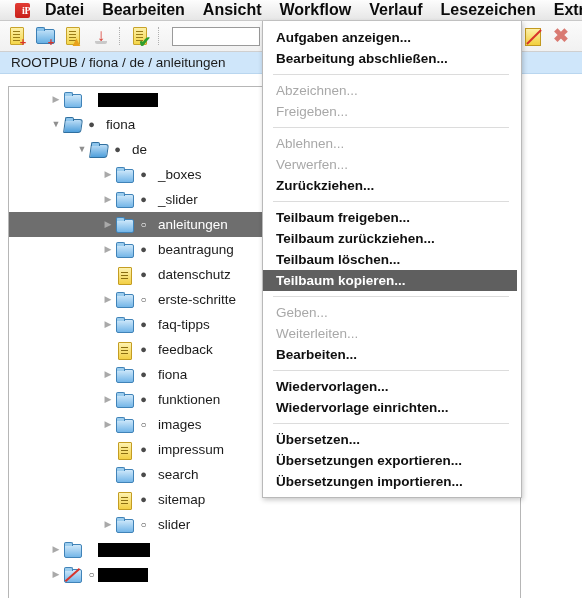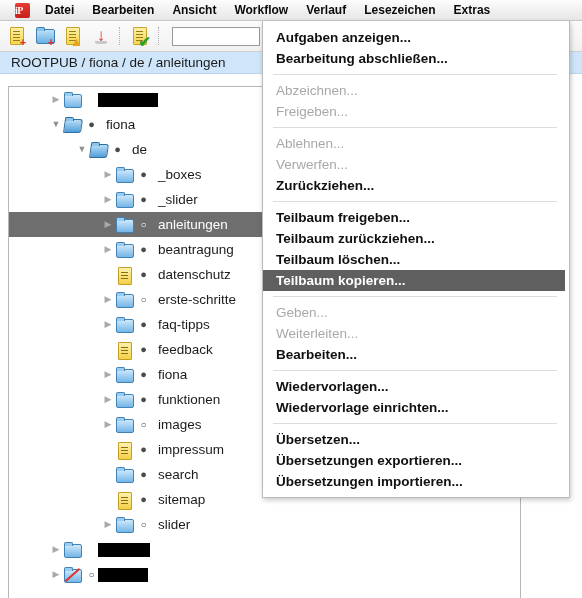--- a/index.html
+++ b/index.html
@@ -34,27 +34,27 @@
     width: 15px;
     height: 15px;
     margin-left: 15px;
     margin-right: 6px;
     background: linear-gradient(to bottom, #e23c34 0%, #c8201a 100%);
     border-radius: 2px;
     color: #fff;
     font-size: 10px;
     font-weight: bold;
     line-height: 15px;
-    text-align: left;
+    text-align: right;
     letter-spacing: -0.5px;
     font-family: "Liberation Serif", serif;
     flex: none;
   }
   .menubar-item {
-    font-size: 12px;
+    font-size: 16px;
     font-weight: bold;
     color: #0b0b0b;
     padding: 2px 9px;
     white-space: nowrap;
     cursor: default;
   }
   .menubar-item.active {
     background: transparent;
   }
 
@@ -345,21 +345,21 @@
     display: inline-block;
     height: 14px;
     background: #000000;
     vertical-align: middle;
   }
 
   
   #dropdown {
     position: absolute;
     left: 262px; top: 21px;
-    width: 308px;
+    width: 260px;
     background: #ffffff;
     border: 1px solid #b9b9b9;
     border-top: none;
     box-sizing: border-box;
     box-shadow: 1px 2px 5px rgba(0,0,0,0.22);
     padding: 6px 4px 5px 0;
     z-index: 40;
   }
   .menu-item {
     height: 21px;

